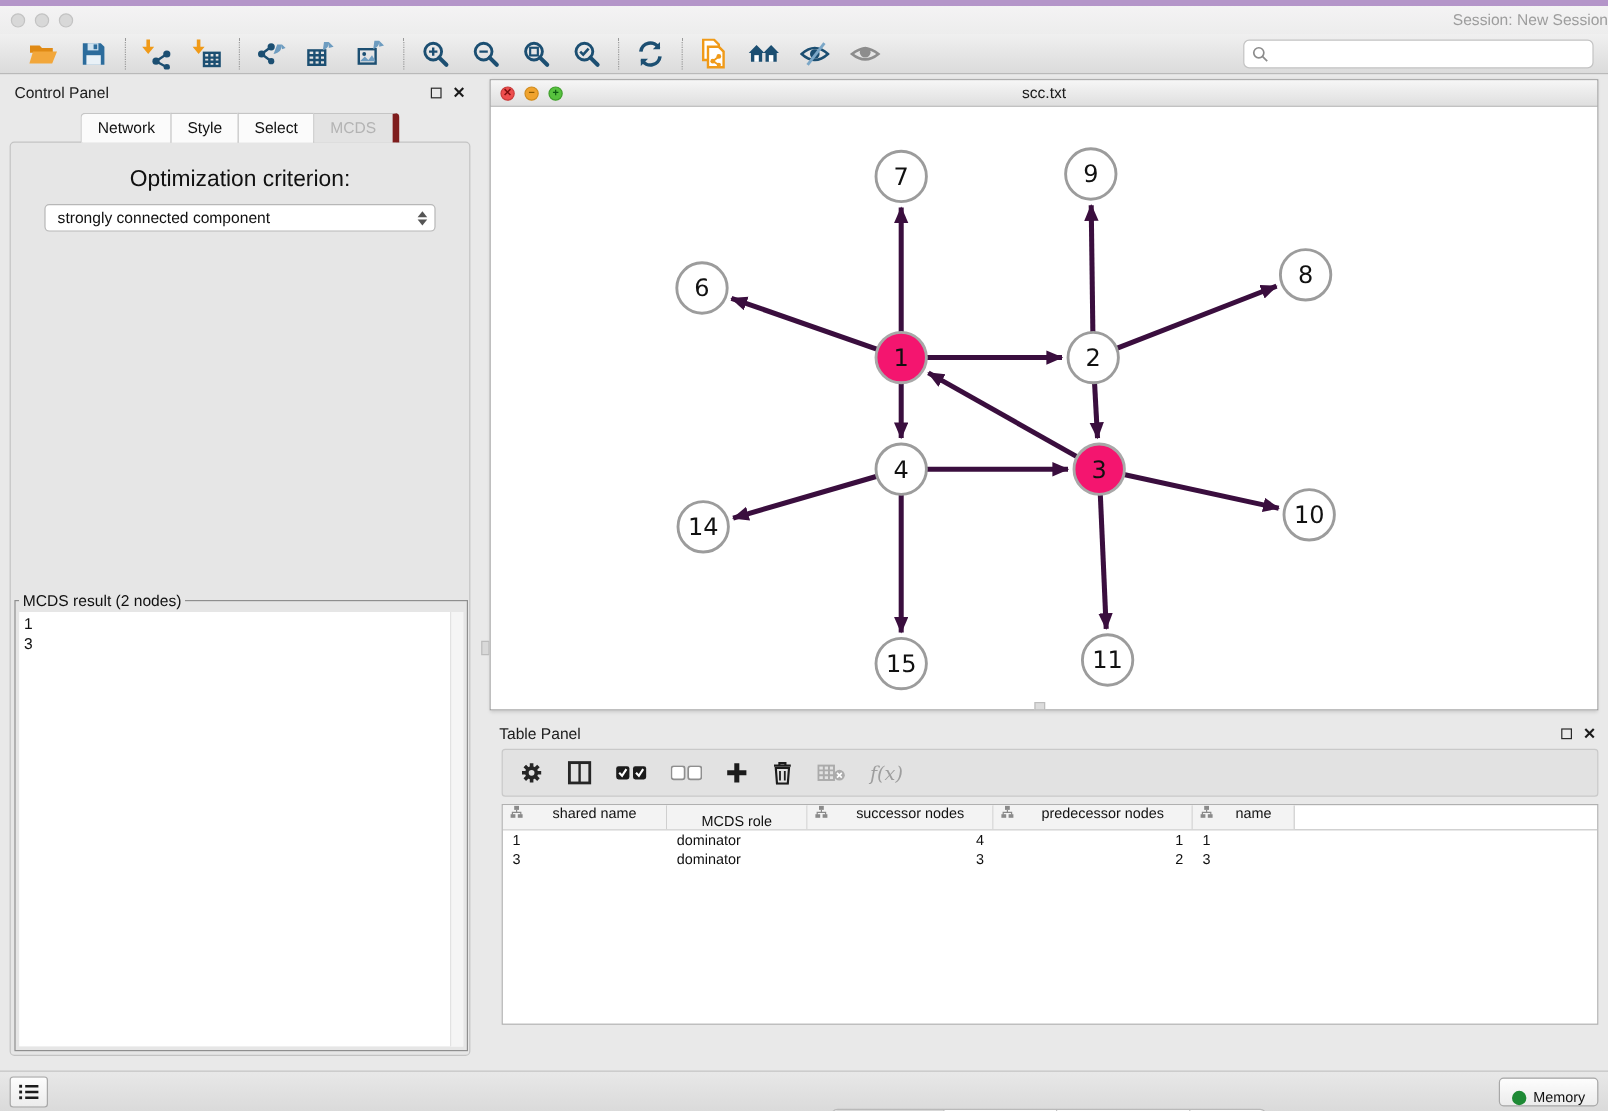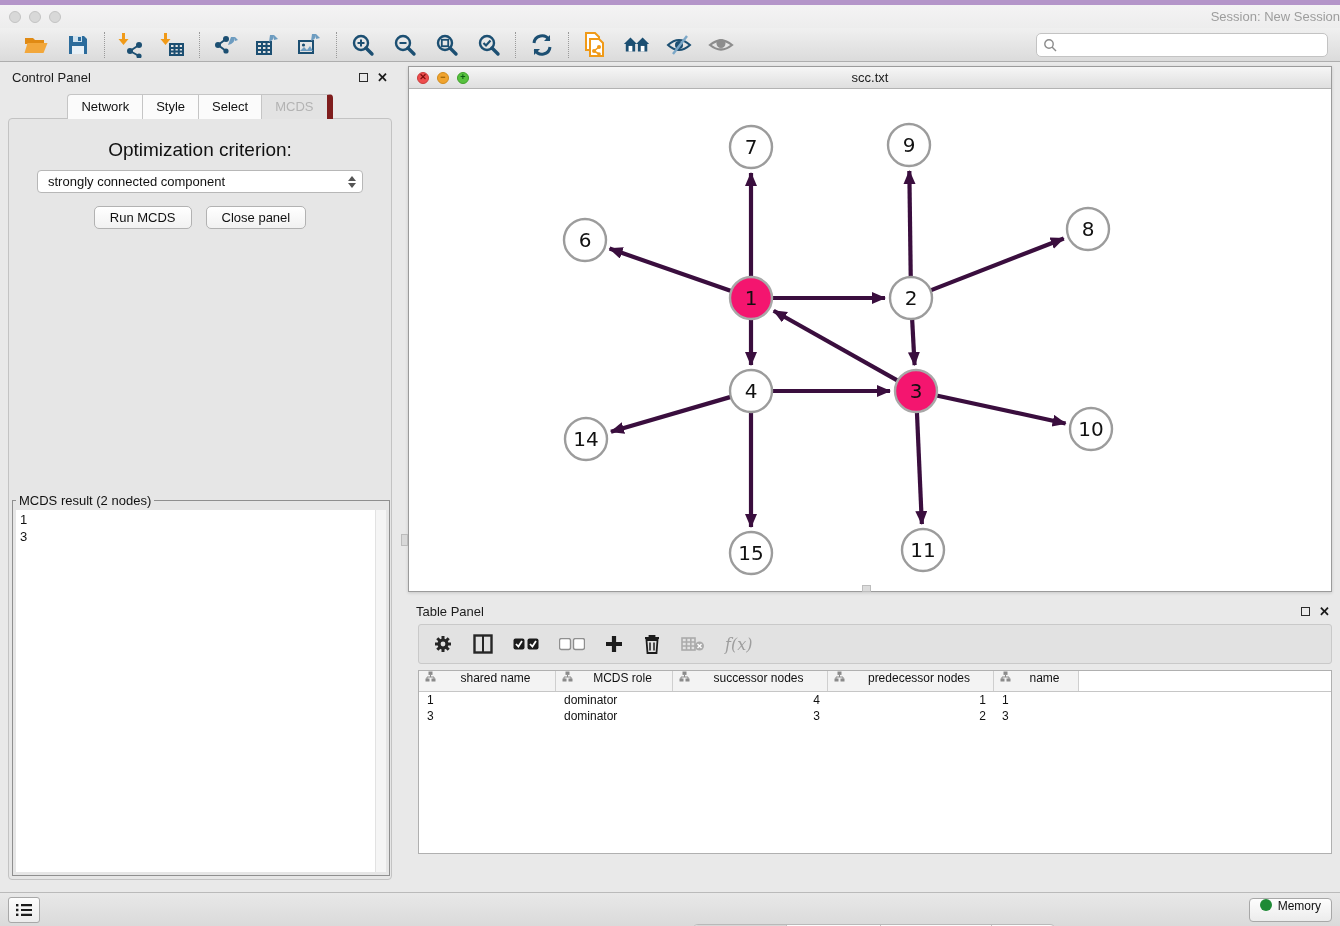--- a/index.html
+++ b/index.html
@@ -118,21 +118,21 @@
   .tp-tab:last-child { border-right:none; }
   .tp-tab.active { background:#d7d7d7; color:#ababab; text-shadow:0 1px 0 #eee; }
 
   
   .statusbar { height:34px; background:linear-gradient(#e8e8e8,#dadada);
     border-top:1px solid #bababa; display:flex; align-items:center; padding:0 8px; }
   .status-btn { width:32px; height:26px; background:linear-gradient(#fdfdfd,#ececec);
     border:1px solid #a8a8a8; border-radius:3px; display:flex;
     align-items:center; justify-content:center; }
   .memory-btn { margin-left:auto; height:24px; background:linear-gradient(#fdfdfd,#ececec);
-    border:1px solid #a8a8a8; border-radius:4px; display:flex; align-items:flex-start;
+    border:1px solid #a8a8a8; border-radius:4px; display:flex; align-items:flex-end;
     gap:6px; padding:0 10px; font-size:12px; color:#111; }
   .memory-dot { width:12px; height:12px; border-radius:50%; background:#1e8a35; }
 </style>
 </head>
 <body>
 
 <div class="mac-accent"></div>
 <div class="mac-titlebar">
   <div class="mac-lights">
     <span class="mac-light"></span>
@@ -312,24 +312,20 @@
         <div class="cp-tab active">MCDS</div>
       </div>
     <div class="cp-content">
       <div class="opt-label">Optimization criterion:</div>
       <div class="opt-select">
         <span class="sel-text">strongly connected component</span>
         <span class="stepper">
           <span class="up"></span>
             <span class="down"></span>
         </span>
-      </div>
-      <div class="cp-buttons">
-        <button class="btn">Run MCDS</button>
-        <button class="btn">Close panel</button>
       </div>
     </div>
     <fieldset class="mcds-fieldset">
       <legend>MCDS result (2 nodes)</legend>
       <div class="mcds-result-box">
         <div class="mcds-result-text">1
 3</div>
         <div class="mcds-scrollbar"></div>
       </div>
     </fieldset>
@@ -466,21 +462,21 @@
       <div class="tp-head">
           <div class="tp-hcell" style="width: 137px;">
             <svg width="11" height="11" viewBox="0 0 11 11">
               <rect x="3.5" y="0.5" width="4" height="3.4" fill="#8a8a8a"></rect>
               <path d="M5.5 4 v2 M2 8 v-2 h7 v2" stroke="#8a8a8a" stroke-width="1" fill="none"></path>
               <rect x="0.5" y="7.5" width="4" height="3" fill="#8a8a8a"></rect>
               <rect x="6.5" y="7.5" width="4" height="3" fill="#8a8a8a"></rect>
             </svg>
             <span class="hlabel">shared name</span>
           </div>
-          <div class="tp-hcell" style="width: 117px;">
+          <div class="tp-hcell" style="width: 117px; flex-direction: column;">
             <svg width="11" height="11" viewBox="0 0 11 11">
               <rect x="3.5" y="0.5" width="4" height="3.4" fill="#8a8a8a"></rect>
               <path d="M5.5 4 v2 M2 8 v-2 h7 v2" stroke="#8a8a8a" stroke-width="1" fill="none"></path>
               <rect x="0.5" y="7.5" width="4" height="3" fill="#8a8a8a"></rect>
               <rect x="6.5" y="7.5" width="4" height="3" fill="#8a8a8a"></rect>
             </svg>
             <span class="hlabel">MCDS role</span>
           </div>
           <div class="tp-hcell" style="width: 155px;">
             <svg width="11" height="11" viewBox="0 0 11 11">

